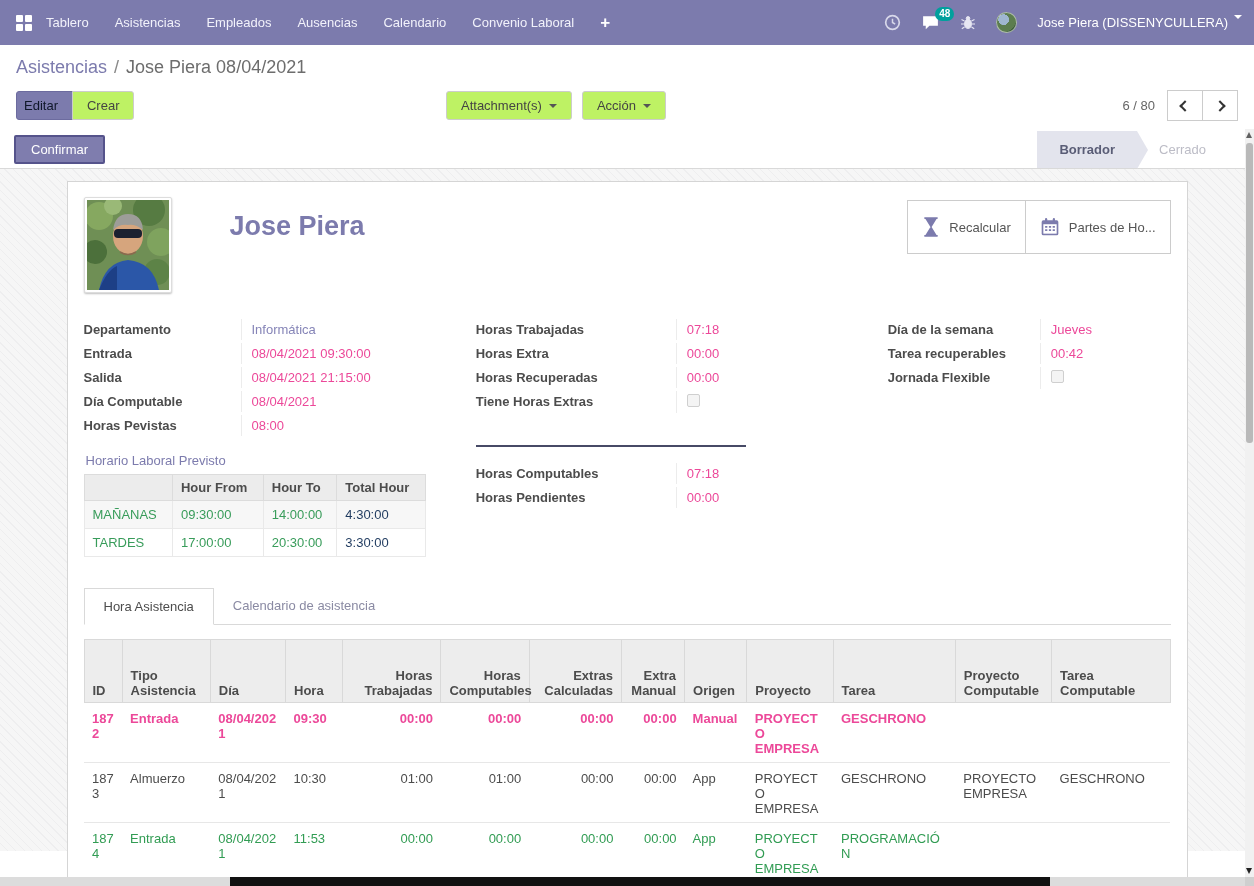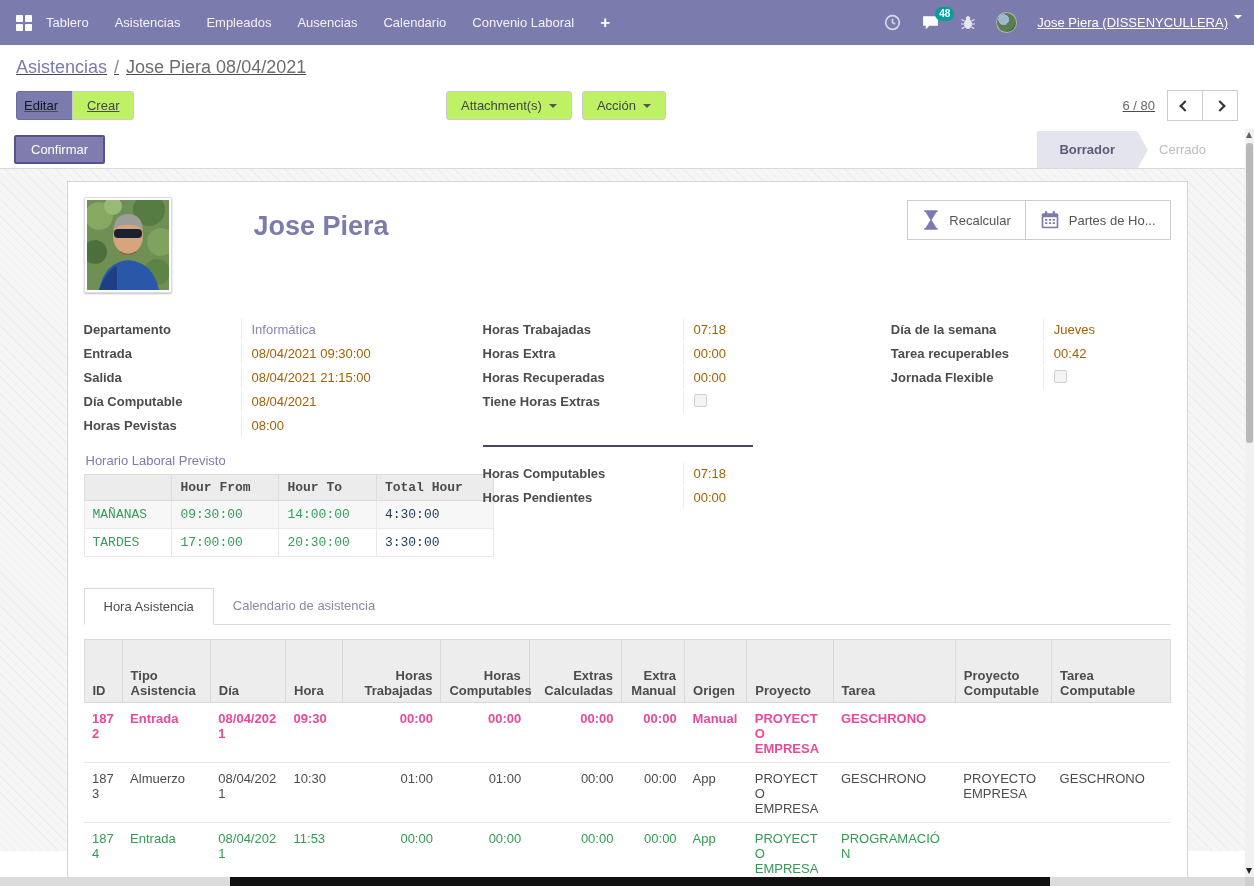--- a/index.html
+++ b/index.html
@@ -13,25 +13,25 @@
   .brand { font-size:20px; font-weight:700; letter-spacing:.2px; margin-right:58px; white-space:nowrap; }
   .menu { display:flex; align-items:center; gap:26px; }
   .menu .menu-item { font-size:13px; color:#f2f2fb; cursor:pointer; white-space:nowrap; }
   .plus { font-size:17px; font-weight:700; margin-left:26px; cursor:pointer; }
   .tr-icons { margin-left:auto; display:flex; align-items:center; gap:20px; }
   .icon-btn { position:relative; display:inline-flex; align-items:center; cursor:pointer; }
   .badge { position:absolute; top:-7px; right:-14px; background:#00a09d; color:#fff; font-size:10px;
            line-height:14px; padding:0 4px; border-radius:8px; font-weight:700; }
   .avatar { width:21px; height:21px; border-radius:50%; border:1px solid rgba(255,255,255,.5);
             background:radial-gradient(circle at 35% 35%, #9fb6d0 0 30%, #5c7d4f 31% 70%, #3e5e3c 71%); }
-  .uname { display:flex; align-items:flex-start; gap:6px; font-size:13px; cursor:pointer; white-space:nowrap;text-decoration:underline; }
+  .uname { display:flex; align-items:flex-start; gap:6px; font-size:13px; cursor:pointer; white-space:nowrap; }
   .caret-down-w { width:0; height:0; border-left:4px solid transparent; border-right:4px solid transparent; border-top:4px solid #fff; display:inline-block; }
 
   
-  .control-panel { background:#fff; padding:12px 16px 10px 16px;text-decoration:underline; }
+  .control-panel { background:#fff; padding:12px 16px 10px 16px; }
   .breadcrumb { font-size:18px; color:#6d6d6d; margin-bottom:12px; }
   .breadcrumb a { color:#7c7bad; text-decoration:none; cursor:pointer; }
   .breadcrumb .sep { margin:0 7px; color:#888; }
   .cp-row { display:flex; align-items:center; }
   .btn { display:inline-flex; align-items:center; gap:7px; font-size:13px; padding:6px 14px;
          border:1px solid #ccc; background:#bef264; color:#444; border-radius:3px; cursor:pointer; white-space:nowrap; }
   .btn.primary { background:#7c7bad; border-color:#6c6b9f; color:#0f172a;padding-left:7px; }
   .btn-group { display:inline-flex; }
   .btn-group .btn + .btn { margin-left:-1px; border-radius:0 3px 3px 0; }
   .btn-group .btn:first-child { border-radius:3px 0 0 3px; }
@@ -53,45 +53,45 @@
                  padding:5px 15px; border-radius:2px; cursor:pointer; }
   .statusbar { margin-left:auto; display:flex; align-items:stretch; margin-right:26px; }
   .status-step { position:relative; display:flex; align-items:center; padding:0 22px; font-size:13px; color:#bcbcc6; cursor:pointer; }
   .status-step.active { background:#e3e4ed; color:#5a5d76; font-weight:700; }
   .status-step.active::after { content:''; position:absolute; left:100%; top:0; width:0; height:0;
       border-left:11px solid #e3e4ed; border-top:19px solid transparent; border-bottom:19px solid transparent; z-index:2; }
 
   
   .content { height:682px; background:repeating-linear-gradient(45deg,#f6f6f6 0 5px,#eeeeef 5px 6px); padding-top:12px; }
   .sheet { width:1121px; margin:0 auto; background:#fff; border:1px solid #d5d5d5; min-height:900px; padding:15px 16px; }
-  .sheet-head { display:flex; align-items:flex-start;gap:24px; }
+  .sheet-head { display:flex; align-items:flex-start; }
   .photo { width:88px; height:96px; border:1px solid #ddd; border-radius:2px; box-shadow:0 1px 2px rgba(0,0,0,.25); padding:2px; background:#fff; }
   .photo svg { display:block; width:82px; height:90px; }
   .emp-name { font-size:27px; font-weight:700; color:#7c7bad; margin:14px 0 0 58px; }
   .head-btns { margin-left:auto; display:flex; margin-top:3px; }
-  .hbtn { display:flex; align-items:center; gap:9px; border:1px solid #ccc; background:#fff; padding:9px 14px;
+  .hbtn { display:flex; align-items:center; gap:9px; border:1px solid #ccc; background:#fff; padding:16px 14px;
           font-size:13px; color:#555; cursor:pointer; white-space:nowrap; }
   .hbtn + .hbtn { margin-left:-1px; }
 
   
   .fields-wrap { display:flex; margin-top:26px; }
   .fcol1 { width:378px; }
   .fcol2 { width:334px; margin-left:21px; }
   .fcol3 { width:288px; margin-left:84px; }
   .f-row { display:flex; min-height:24px; align-items:flex-start; }
   .f-label { font-weight:700; color:#4c4c4c; flex:0 0 auto; padding-top:3px; }
   .fcol1 .f-label { width:157px; }
   .fcol2 .f-label { width:200px; }
   .fcol3 .f-label { width:152px; }
-  .f-value { flex:1; border-left:1px solid #ececec; padding:3px 0 3px 10px; color:#a16207; }
+  .f-value { flex:1; border-left:1px solid #ececec; padding:3px 0 3px 10px; color:#ec4899; }
   .f-value.link { color:#8584b7; cursor:pointer; }
   .checkbox { width:13px; height:13px; border:1px solid #cfcfcf; background:#f4f4f4; display:inline-block; border-radius:2px; }
 
   .sched-title { color:#7c7bad; margin:14px 0 6px 2px; cursor:pointer; display:inline-block; }
-  table.sched { border-collapse:collapse; width:410px;font-family:Liberation Mono, monospace; }
+  table.sched { border-collapse:collapse; width:342px; }
   table.sched th { background:#ececec; font-weight:700; text-align:left; padding:5px 8px; border:1px solid #dcdcdc; border-top:1px solid #dcdcdc; color:#4c4c4c; }
   table.sched td { padding:6px 8px; border-right:1px solid #e9e9e9; border-bottom:1px solid #e9e9e9; border-left:1px solid #e9e9e9; }
   table.sched tr.odd td { background:#f7f7f7; }
   .t-green { color:#389c5a; }
   .t-navy  { color:#1f3a5f; }
 
   .sep-line { width:270px; border-top:2px solid #474a66; margin:30px 0 16px 0; }
 
   
   .tabs { display:flex; border-bottom:1px solid #d9d9d9; margin-top:30px; }

